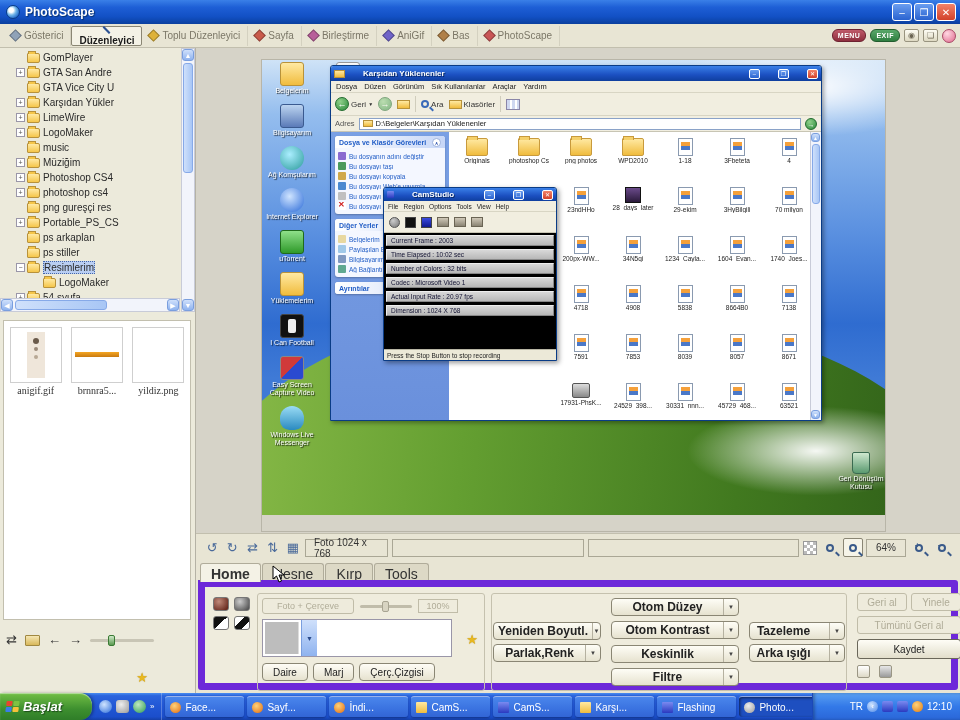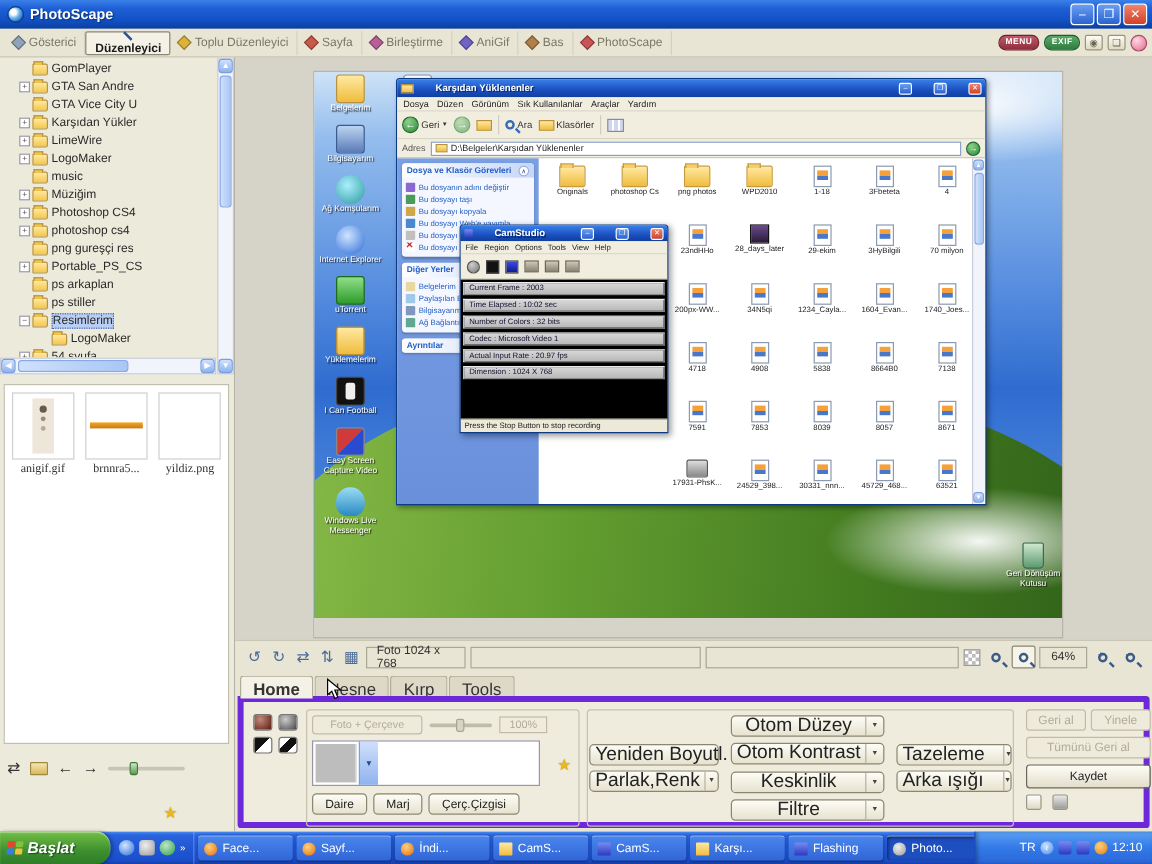--- a/index.html
+++ b/index.html
@@ -198,21 +198,21 @@
   .zlens::after{content:"";position:absolute;left:7px;top:7px;width:5px;height:2px;background:#3a5a8a;transform:rotate(45deg);}
   .zmark{position:absolute;font-size:8px;font-weight:bold;color:#3a5a8a;left:6px;top:3px;}
   .zpct{width:40px;height:18px;border:1px solid #aaa795;font-size:10px;color:#333;display:flex;align-items:center;justify-content:center;}
 
   
   #editor{position:absolute;left:196px;top:561px;width:764px;height:132px;background:#e8e5d4;}
   #etabs{position:absolute;left:4px;top:2px;display:flex;}
   .etab{height:17px;padding:2px 10px;font-size:14px;color:#333;border:1px solid #b0ac9a;border-bottom:none;
     border-radius:3px 3px 0 0;background:#ddd9c6;margin-right:1px;}
   .etab.active{background:#f4f2e6;font-weight:bold;position:relative;z-index:2;height:19px;}
-  #epanel{position:absolute;left:2px;top:19px;width:760px;height:110px;border:5px solid #6d28d9;background:#efecdd;border-radius:0 3px 3px 3px;}
+  #epanel{position:absolute;left:2px;top:19px;width:760px;height:110px;border:7px solid #6d28d9;background:#efecdd;border-radius:0 3px 3px 3px;}
   #swatches{position:absolute;left:8px;top:10px;width:40px;display:grid;grid-template-columns:16px 16px;gap:5px;}
   .sw{width:16px;height:14px;border-radius:3px;border:1px solid #777;}
   .sw.red{background:radial-gradient(circle at 35% 30%,#c08a7a,#5a1a10);}
   .sw.gray{background:radial-gradient(circle at 35% 30%,#ccc,#444);}
   .sw.bw1{background:linear-gradient(135deg,#111 50%,#fff 50%);}
   .sw.bw2{background:linear-gradient(135deg,#fff 35%,#111 35% 70%,#fff 70%);}
   #framegrp{position:absolute;left:52px;top:6px;width:228px;height:98px;border:1px solid #c5c1ae;border-radius:3px;padding:4px;}
   .fg-row1{display:flex;align-items:center;gap:6px;}
   .dis-btn{width:92px;height:16px;border:1px solid #c0bca8;border-radius:3px;color:#b0ac98;font-size:9px;
     display:flex;align-items:center;justify-content:center;background:#eeebdc;}
@@ -227,21 +227,21 @@
   .star{position:absolute;right:6px;top:38px;color:#e8b820;font-size:13px;text-shadow:0 0 1px #a07a10;}
   .fg-btns{display:flex;gap:5px;margin-top:6px;}
   .xpbtn{height:18px;border:1px solid #8a8674;border-radius:4px;background:linear-gradient(180deg,#fefdf6,#e6e2cf);
     font-size:10px;color:#222;display:flex;align-items:center;justify-content:center;padding:0 10px;}
   #adjgrp{position:absolute;left:286px;top:6px;width:356px;height:98px;border:1px solid #c5c1ae;border-radius:3px;
     display:flex;justify-content:center;gap:10px;padding:4px;}
   .adjcol{display:flex;flex-direction:column;justify-content:center;gap:4px;}
   .adjcol.mid{justify-content:space-between;}
   .adjbtn{height:18px;border:1px solid #8a8674;border-radius:4px;background:linear-gradient(180deg,#fefdf6,#e6e2cf);
     display:flex;align-items:center;}
-  .adjbtn .lab{flex:1;text-align:center;font-size:16px;color:#222;padding:0 4px;white-space:nowrap;}
+  .adjbtn .lab{flex:1;text-align:center;font-size:12px;color:#222;padding:0 4px;white-space:nowrap;font-weight:bold;}
   .adjbtn .drp{width:15px;align-self:stretch;border-left:1px solid #b5b1a0;display:flex;align-items:center;justify-content:center;font-size:6px;color:#444;}
   .adjcol.c1 .adjbtn{width:108px;} .adjcol.c2 .adjbtn{width:128px;} .adjcol.c3 .adjbtn{width:96px;gap:12px;}
   #actions{position:absolute;left:652px;top:6px;width:104px;}
   .act-row{display:flex;gap:4px;margin-bottom:5px;}
   .actbtn{height:18px;border:1px solid #c0bca8;border-radius:3px;background:#eeebdc;color:#b0ac98;font-size:10px;
     display:flex;align-items:center;justify-content:center;flex:1;}
   .actbtn.save{border:1px solid #6a675a;color:#222;background:linear-gradient(180deg,#fefdf6,#e2decb);height:20px;}
   .mini-ic{width:13px;height:13px;border:1px solid #9a9684;border-radius:2px;background:linear-gradient(180deg,#fff,#ddd9c6);margin-right:5px;display:inline-block;}
   .mini-ic.printer{background:linear-gradient(180deg,#e8e8e8,#9a9a9a);}
   #cursor{position:absolute;left:76px;top:4px;z-index:50;}

